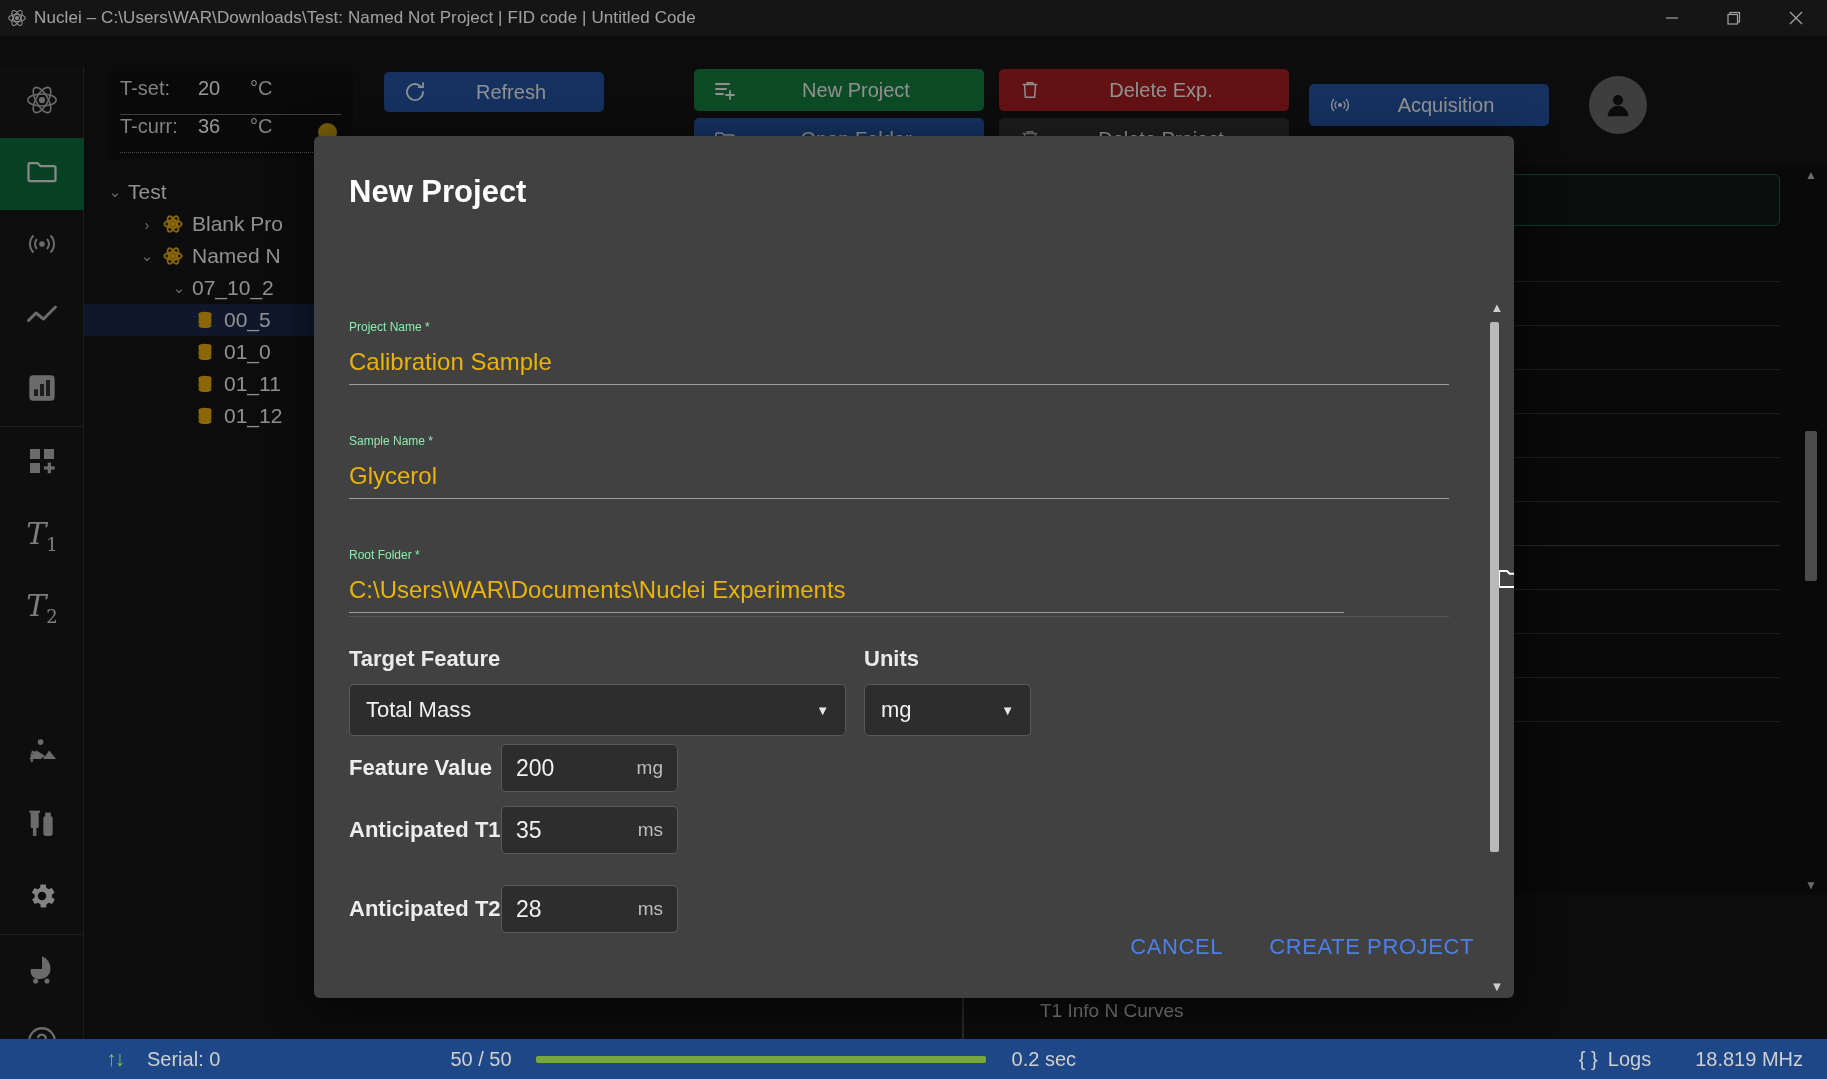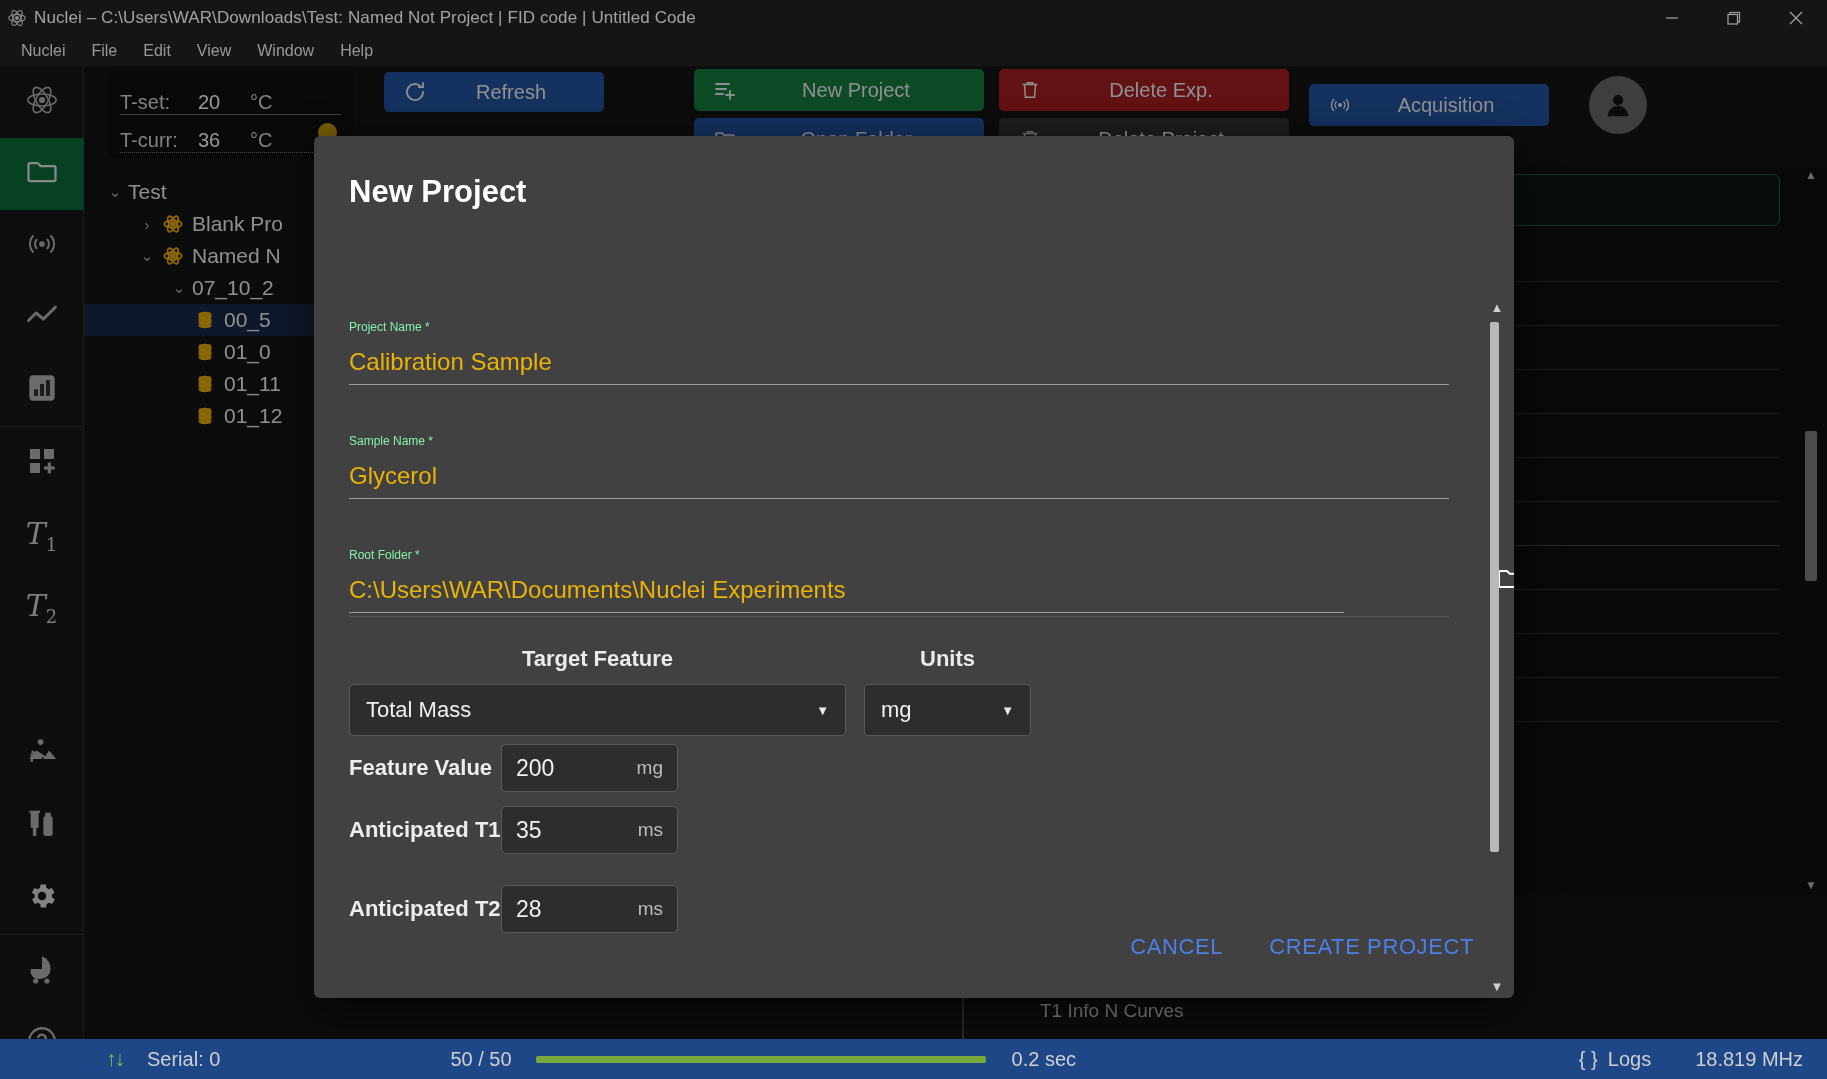--- a/index.html
+++ b/index.html
@@ -26,42 +26,42 @@
   .menubar {
     position: absolute; left: 0; top: 36px; width: 1827px; height: 30px;
     background: #1f1f1f; display: flex; align-items: center; padding-left: 8px;
   }
   .menu-item { color: #d8d8d8; font-size: 16px; padding: 3px 13px; white-space: nowrap; }
 
   
   .rail {
     position: absolute; left: 0; top: 66px; width: 84px; height: 1013px;
     background: #151515; border-right: 1px solid #2a2a2a;
-    display: flex; flex-direction: column; align-items: center;
+    display: flex; flex-direction: column; 
   }
   .rail-item {
     width: 84px; height: 72px; display: flex; align-items: center; justify-content: center;
     color: #9a9a9a;
   }
   .rail-item.active { background: #0b5e33; }
   .rail-sep { width: 84px; height: 1px; background: #2d2d2d; }
   .rail-spacer { flex: 1 1 auto; }
   .rail-tlabel { font-family: "DejaVu Serif", serif; font-style: italic; font-size: 30px; color:#b4b4b4; }
   .rail-tlabel sub { font-size: 18px; font-style: normal; }
 
   
   .toolbar {
     position: absolute; left: 84px; top: 66px; width: 1743px; height: 100px;
     background: #121212;
   }
   .temp-box {
     position: absolute; left: 24px; top: 5px; width: 245px; height: 88px;
     background: #0e0e0e; border-radius: 6px; padding: 6px 12px;
   }
-  .temp-row { display:flex; align-items:flex-end; height: 38px; border-bottom:1px solid #5c5c5c; position:relative; }
+  .temp-row { display:flex; align-items:flex-start; height: 38px; border-bottom:1px solid #5c5c5c; position:relative; }
   .temp-row.dotted { border-bottom: 1px dotted #6a6a6a; }
   .temp-lbl { color:#b9b9b9; font-size: 20px; width: 78px; }
   .temp-val { color:#d9d9d9; font-size: 20px; width: 52px; }
   .temp-unit { color:#b9b9b9; font-size: 20px; }
   .temp-dot { position:absolute; right: 4px; top: 8px; width: 19px; height:19px; border-radius:50%; background:#a8860b; }
 
   .tbtn {
     position: absolute; border-radius: 5px; display: flex; align-items: center;
     color: #cfcfcf; font-size: 20px; padding: 0 14px;
   }
@@ -130,21 +130,21 @@
   .funder { height: 1px; background:#9c9c9c; margin-top: 8px; }
   .fdivider { position:absolute; height:1px; background:#575757; }
 
   .g-projname { left: 35px; top: 88px; width: 1100px; }
   .g-samplename { left: 35px; top: 202px; width: 1100px; }
   .g-rootfolder { left: 35px; top: 316px; width: 995px; }
   .io-btns { position:absolute; left: 1180px; top: 330px; display:flex; gap: 32px; align-items:center; }
   .io-btn { color:#ffffff; width: 34px; height: 34px; display:flex; align-items:center; justify-content:center; }
 
   .sel-wrap { position:absolute; }
-  .sel-label { color:#eaeaea; font-size: 22px; font-weight: 600; text-align: center; }
+  .sel-label { color:#eaeaea; font-size: 22px; font-weight: 600; }
   .sel-box {
     margin-top: 12px; background:#2d2d2d; border:1px solid #5a5a5a; border-radius: 5px;
     height: 52px; display:flex; align-items:center; padding: 0 16px;
   }
   .sel-box .txt { color:#f0f0f0; font-size: 22px; flex: 1; }
   .sel-box .caret { color:#e8e8e8; font-size: 13px; }
   .g-target { left: 35px; top: 414px; width: 497px; }
   .g-units { left: 550px; top: 414px; width: 167px; }
 
   .num-row { position:absolute; display:flex; align-items:center; }
@@ -209,28 +209,20 @@
       </div>
       <div class="tb-btn close">
         <svg width="14" height="14" viewBox="0 0 14 14" stroke="#e8e8e8" stroke-width="1.3">
           <line x1="1" y1="1" x2="13" y2="13"></line>
             <line x1="13" y1="1" x2="1" y2="13"></line>
         </svg>
       </div>
     </div>
   </div>
 
-  <div class="menubar">
-    <div class="menu-item">Nuclei</div>
-    <div class="menu-item">File</div>
-    <div class="menu-item">Edit</div>
-    <div class="menu-item">View</div>
-    <div class="menu-item">Window</div>
-    <div class="menu-item">Help</div>
-  </div>
 
   <div class="rail">
     <div class="rail-item">
       <span>
         <svg width="34" height="34" viewBox="0 0 24 24" fill="none" stroke="#9a9a9a" stroke-width="1.1">
           <circle cx="12" cy="12" r="2.2" fill="#9a9a9a" stroke="none"></circle>
           <ellipse cx="12" cy="12" rx="10" ry="4.2"></ellipse>
           <ellipse cx="12" cy="12" rx="10" ry="4.2" transform="rotate(60 12 12)"></ellipse>
           <ellipse cx="12" cy="12" rx="10" ry="4.2" transform="rotate(120 12 12)"></ellipse>
         </svg>

